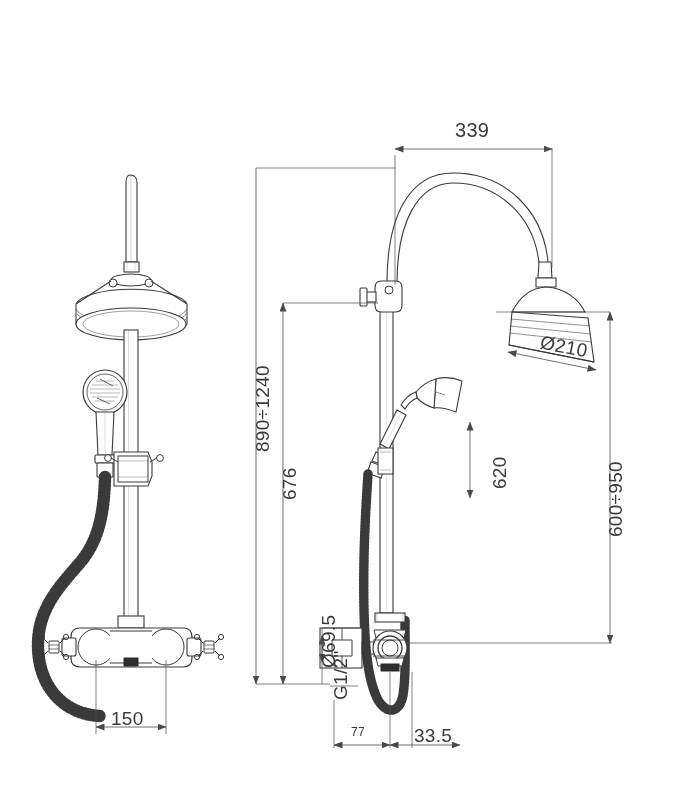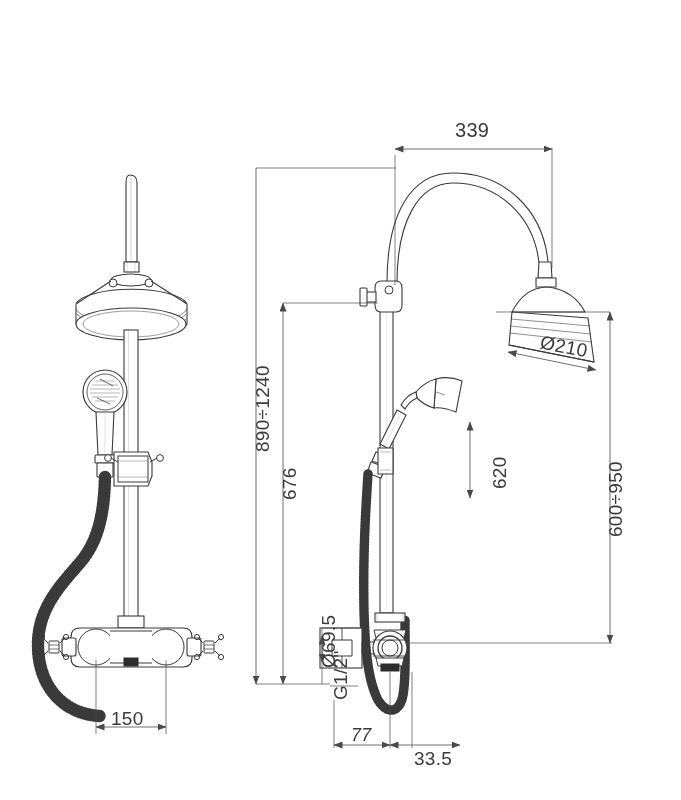--- a/index.html
+++ b/index.html
@@ -246,19 +246,19 @@
 <div class="lbl vert" style="left:279px;top:500px;font-size:19px;transform:rotate(-90deg);">676</div>
 
 <div class="lbl vert" style="left:489px;top:489px;font-size:19px;transform:rotate(-90deg);">620</div>
 
 <div class="lbl vert" style="left:605px;top:537px;font-size:19px;transform:rotate(-90deg);">600÷950</div>
 
 <div class="lbl vert" style="left:318px;top:668px;font-size:19px;transform:rotate(-90deg);">Ø69.5</div>
 
 <div class="lbl vert" style="left:330px;top:700px;font-size:19px;transform:rotate(-90deg);">G1/2"</div>
 
-<div class="lbl" style="left:351px;top:725px;font-size:18px;font-style:italic;">77</div>
-
-<div class="lbl" style="left:414px;top:748px;font-size:19px;">33.5</div>
+<div class="lbl" style="left:351px;top:725px;font-size:12px;">77</div>
+
+<div class="lbl" style="left:414px;top:725px;font-size:19px;">33.5</div>
 
 <div class="lbl" style="left:111px;top:708px;font-size:19px;">150</div>
 
 </div>
 
 </body></html>

